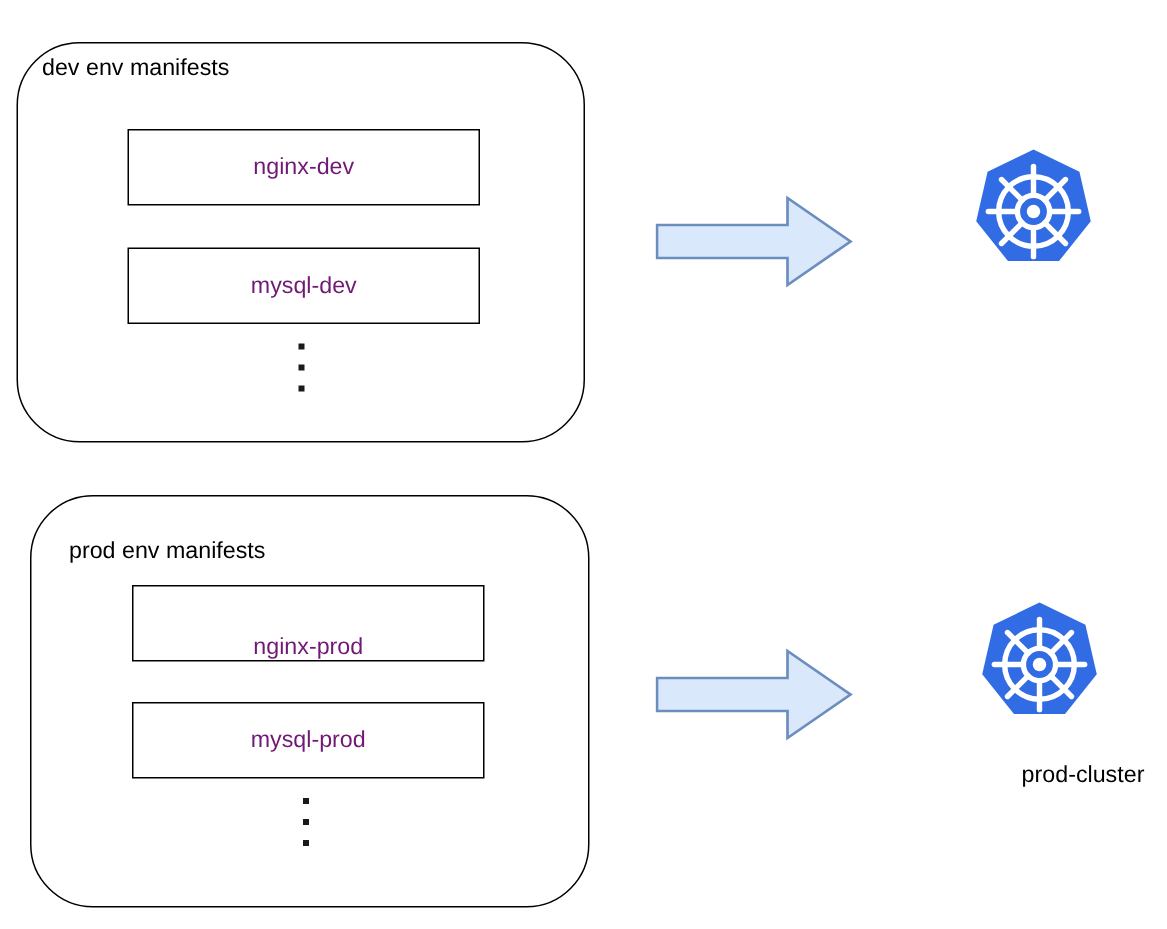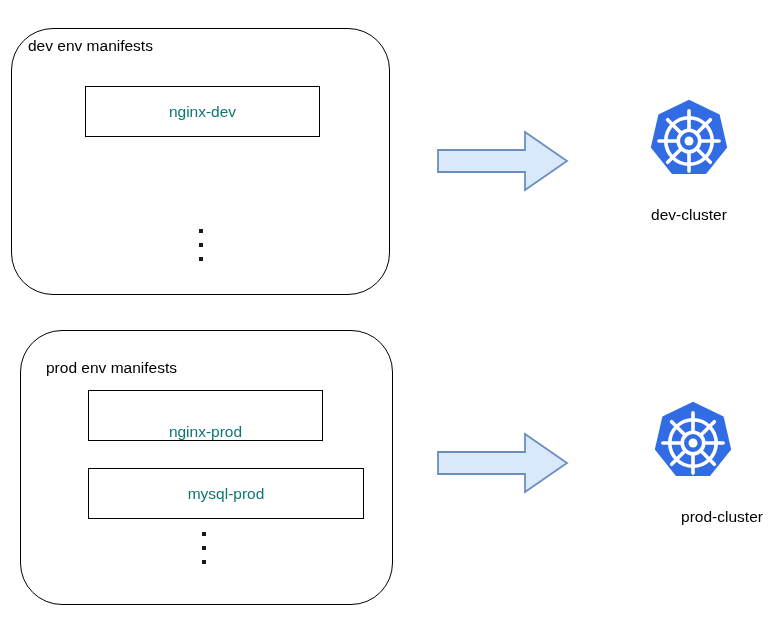--- a/index.html
+++ b/index.html
@@ -33,21 +33,21 @@
     background:#ffffff;
     border:1.6px solid #000000;
     box-sizing:border-box;
     display:flex;
     align-items:center;
     justify-content:center;
   }
   .manifest span{
     font-size:15.5px;
     line-height:16px;
-    color:#0f766e;
+    color:#701a75;
     white-space:nowrap;
   }
 
   
   .vdots{
     position:absolute;
     display:flex;
     flex-direction:column;
     align-items:center;
     justify-content:space-between;
@@ -78,20 +78,23 @@
 <div class="stage">
 
   <div class="group" style="left:11px;top:28px;width:379px;height:267px;"></div>
 
   <div class="group-title" style="left:28px;top:38px;">dev env manifests</div>
 
   <div class="manifest" style="left:85px;top:86px;width:235px;height:51px;">
     <span>nginx-dev</span>
   </div>
 
+  <div class="manifest" style="left:85px;top:165px;width:235px;height:51px;">
+    <span>mysql-dev</span>
+  </div>
 
   <div class="vdots" style="left:199px;top:229px;width:4px;height:32px;">
     <i></i>
       <i></i>
       <i></i>
   </div>
 
   <div class="arrow" style="left:437px;top:130px;width:132px;height:62px;">
     <svg width="132" height="62" viewBox="0 0 132 62" xmlns="http://www.w3.org/2000/svg">
       <polygon points="1,20 88,20 88,2 130,31 88,60 88,42 1,42" fill="#dae8fc" stroke="#6c8ebf" stroke-width="1.8" stroke-linejoin="miter"></polygon>
@@ -110,31 +113,30 @@
         <line x1="62.5" y1="50" x2="85" y2="50"></line>
         <line x1="25.2" y1="25.2" x2="41.2" y2="41.2"></line>
         <line x1="58.8" y1="58.8" x2="74.8" y2="74.8"></line>
         <line x1="74.8" y1="25.2" x2="58.8" y2="41.2"></line>
         <line x1="41.2" y1="58.8" x2="25.2" y2="74.8"></line>
       </g>
       <circle cx="50" cy="50" r="5.2" fill="#ffffff"></circle>
     </svg>
   </div>
 
-  <div class="k8s-caption" style="left:609px;top:207px;width:160px;">dev-cluster</div>
 
   <div class="group" style="left:20px;top:330px;width:373px;height:275px;"></div>
 
   <div class="group-title" style="left:46px;top:348px;margin-top:12px;">prod env manifests</div>
 
   <div class="manifest" style="left:88px;top:390px;width:235px;height:51px;align-items:flex-end;">
     <span>nginx-prod</span>
   </div>
 
-  <div class="manifest" style="left:88px;top:468px;width:276px;height:51px;">
+  <div class="manifest" style="left:88px;top:468px;width:235px;height:51px;">
     <span>mysql-prod</span>
   </div>
 
   <div class="vdots" style="left:202px;top:532px;width:4px;height:32px;">
     <i></i>
       <i></i>
       <i></i>
   </div>
 
   <div class="arrow" style="left:437px;top:432px;width:132px;height:62px;">

